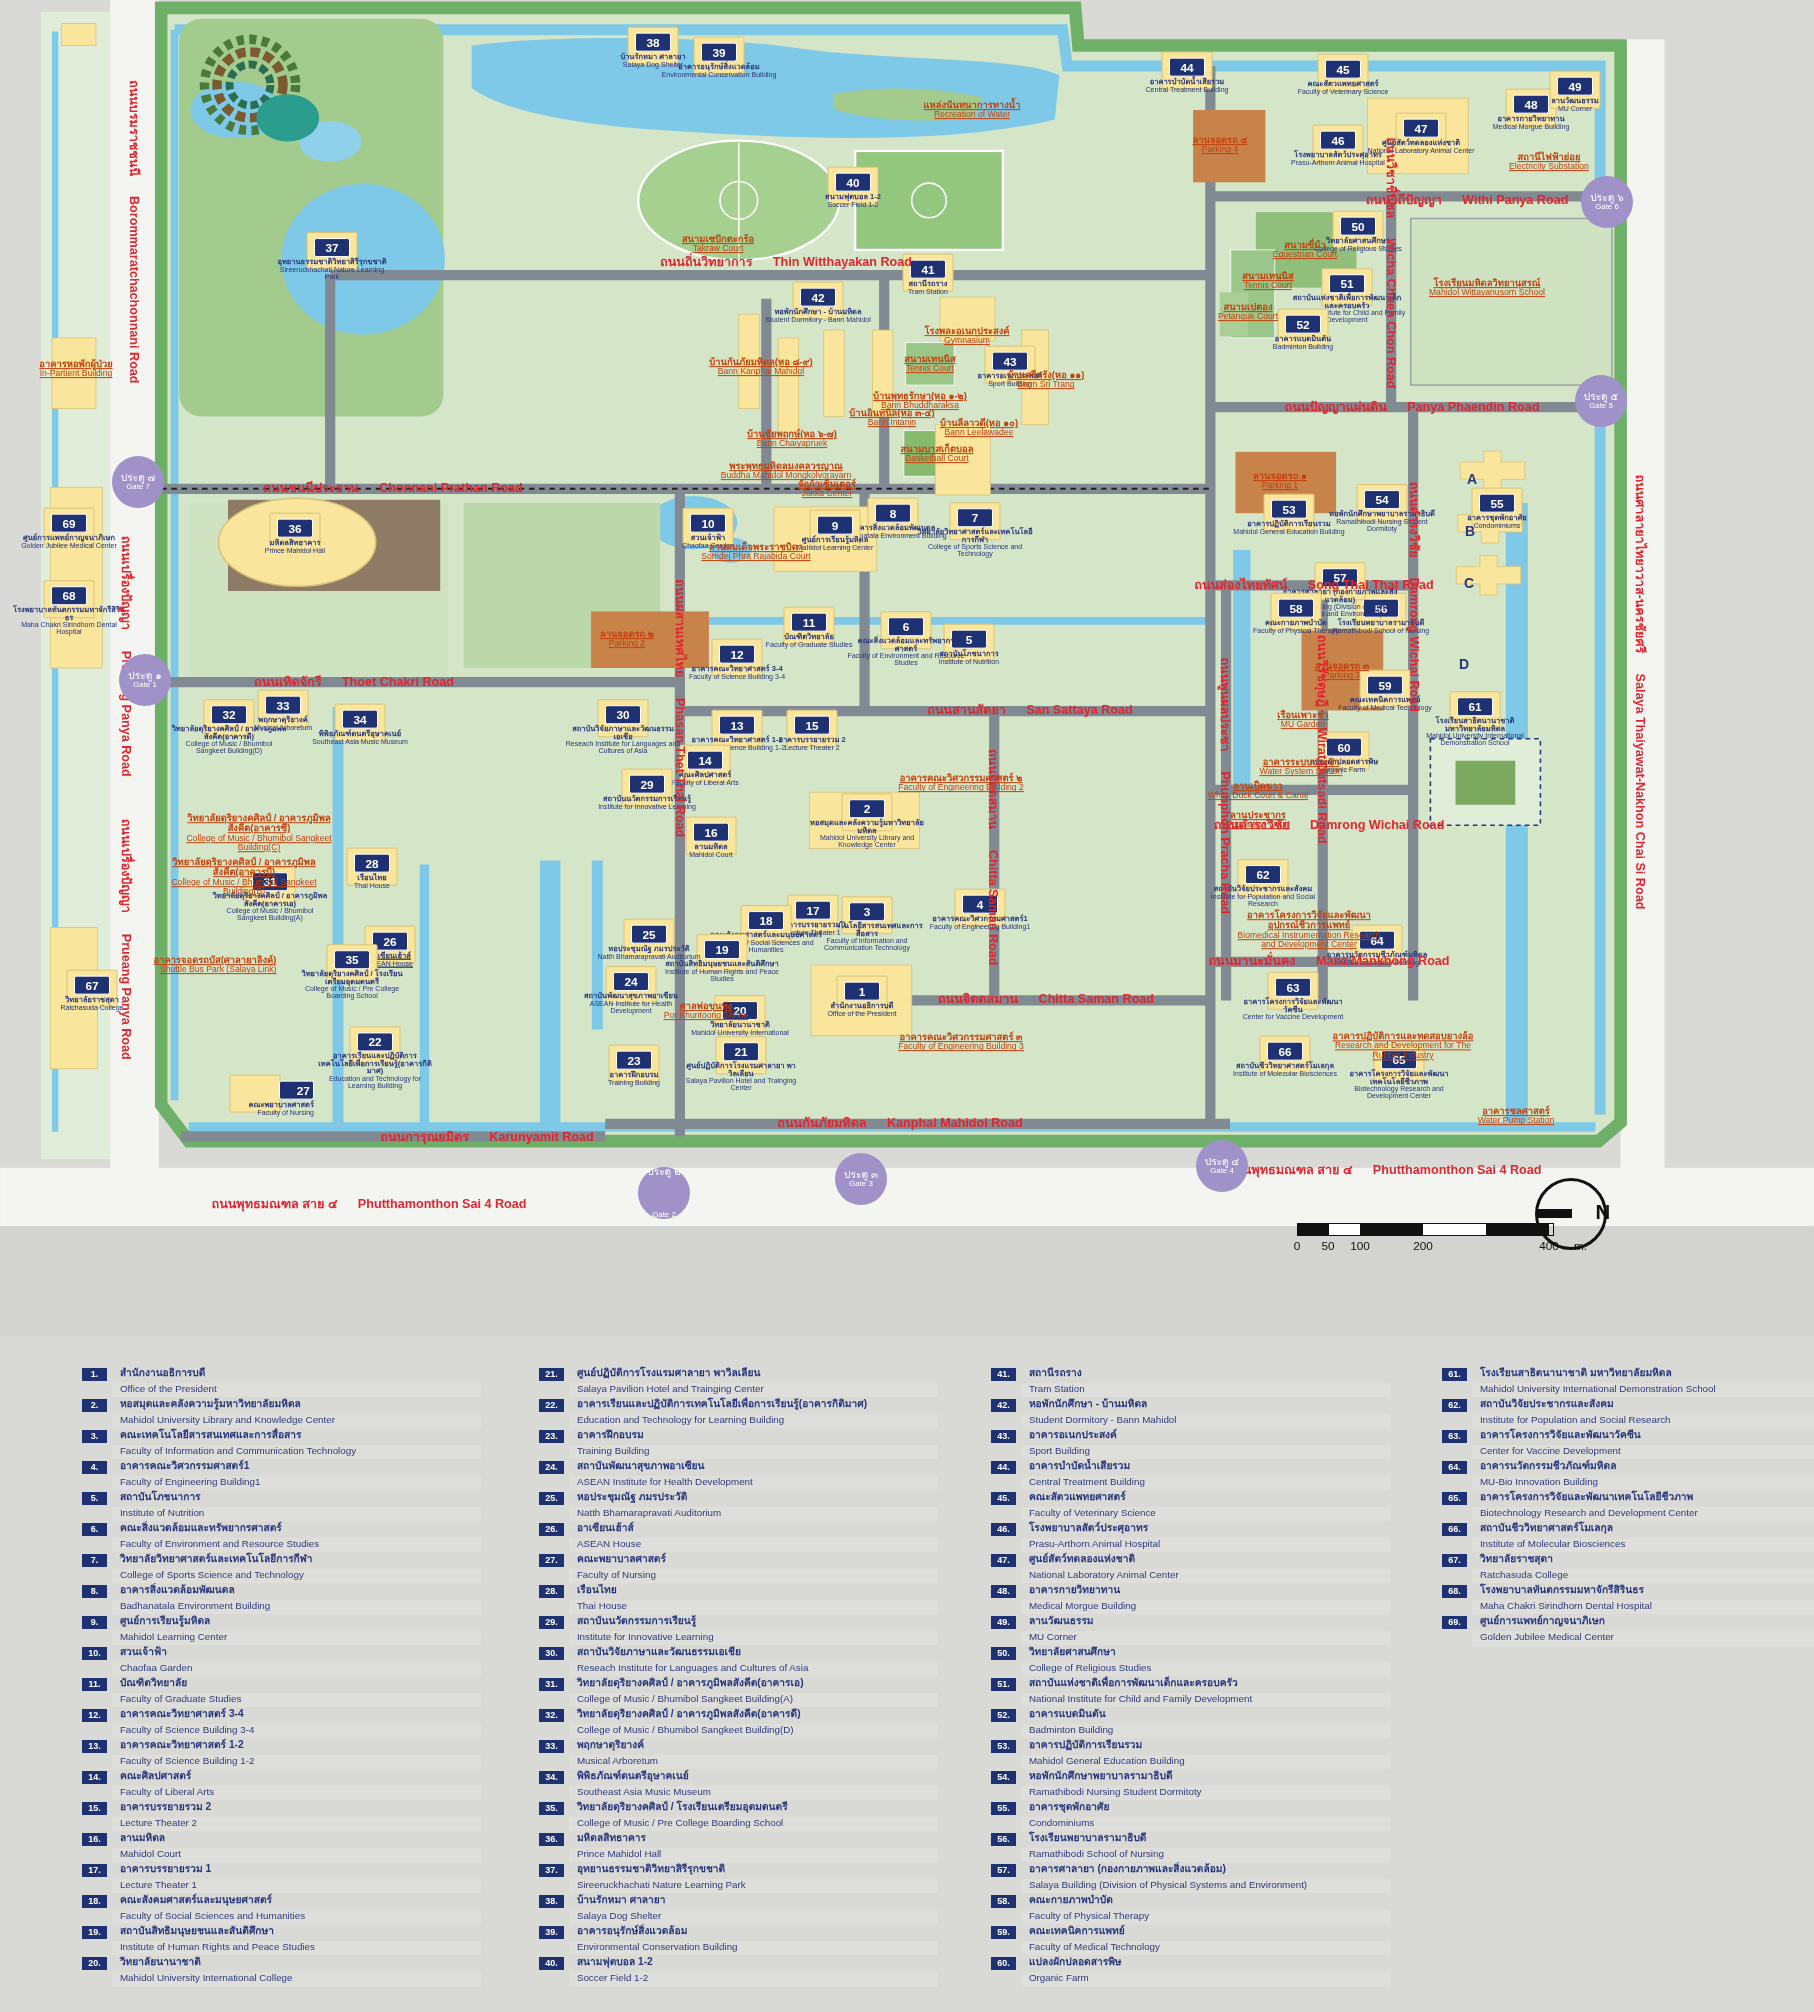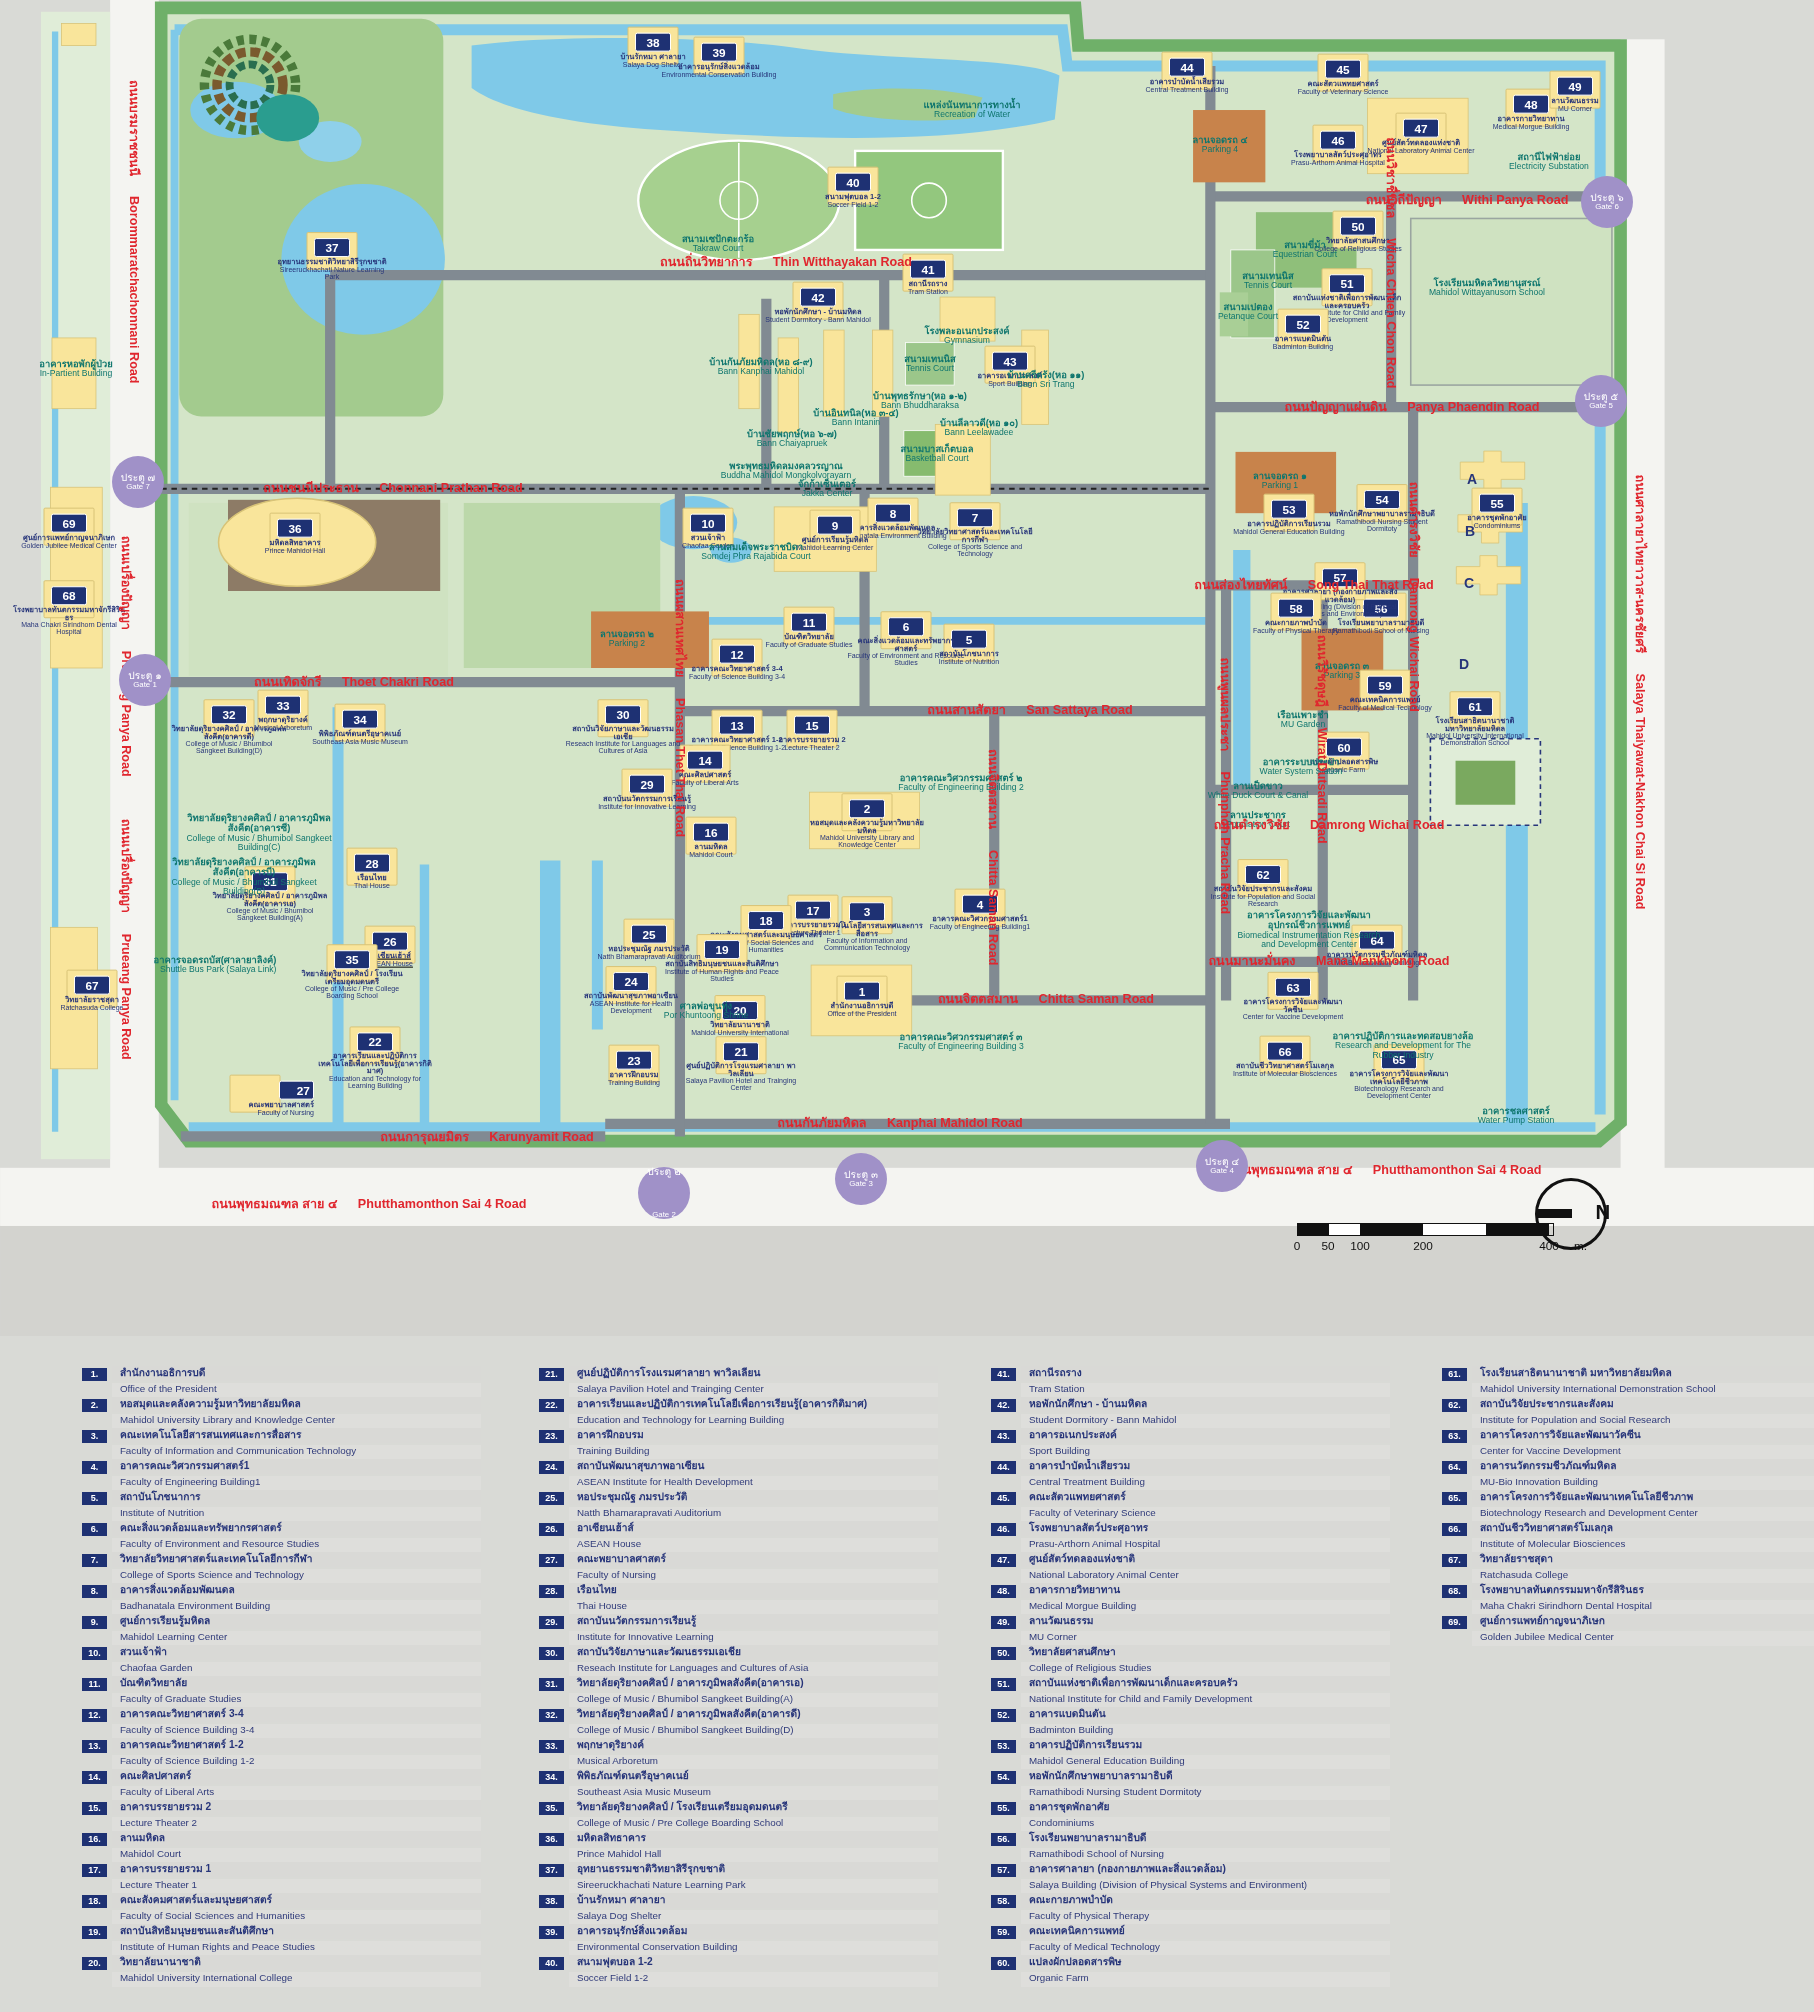--- a/index.html
+++ b/index.html
@@ -10,21 +10,21 @@
   
   .road{position:absolute;transform:translate(-50%,-50%);white-space:nowrap;color:#e0262e;font-weight:bold;font-size:12.6px;text-align:center;}
   .road .en{margin-left:20.4px;}
   .road.vert{writing-mode:vertical-rl;transform:translate(-50%,-50%);}
   .road.vert .en{margin-left:0;margin-top:20.4px;}
   
   .gate{position:absolute;transform:translate(-50%,-50%);width:52px;height:52px;border-radius:50%;background:#a091c8;color:#fff;display:flex;flex-direction:column;align-items:center;justify-content:center;text-align:center;line-height:1.05;}
   .gate .th{font-size:10.2px;}
   .gate .en{font-size:7.9px;}
   
-  .lm{position:absolute;transform:translate(-50%,-50%);text-align:center;color:#0f766e;line-height:1.1;width:149px;pointer-events:none;}
+  .lm{position:absolute;transform:translate(-50%,-50%);text-align:center;color:#c2410c;line-height:1.1;width:149px;pointer-events:none;text-decoration:underline;}
   .lm .th{font-size:9.4px;font-weight:bold;display:block;}
   .lm .en{font-size:8.6px;display:block;}
   
   .mk{position:absolute;transform:translate(-50%,-50%);text-align:center;width:118px;pointer-events:none;}
   .mk .bldg{position:absolute;left:50%;top:-6.3px;transform:translate(-50%,0);width:49px;height:36px;background:#f9e59b;border:0.8px solid #d8c377;border-radius:1.6px;z-index:0;}
   .mk .badge{position:relative;display:inline-block;min-width:27px;padding:1.6px 3.1px;background:#1e3173;color:#fff;font-weight:bold;font-size:11.8px;border:1.6px solid #fff;border-radius:2.4px;z-index:2;}
   .mk .cap{position:relative;z-index:2;margin-top:0.8px;line-height:1.02;}
   .mk .cap .th{display:block;color:#27357a;font-size:7.5px;font-weight:bold;}
   .mk .cap .en{display:block;color:#27357a;font-size:7px;}
   .letter{position:absolute;transform:translate(-50%,-50%);color:#27357a;font-weight:bold;font-size:14px;}
@@ -477,21 +477,21 @@
         <span class="en">Basketball Court</span>
       </div>
       <div class="lm" style="left: 761px; top: 367px;">
         <span class="th">บ้านกันภัยมหิดล(หอ ๘-๙)</span>
         <span class="en">Bann Kanphai Mahidol</span>
       </div>
       <div class="lm" style="left: 792px; top: 439px;">
         <span class="th">บ้านชัยพฤกษ์(หอ ๖-๗)</span>
         <span class="en">Bann Chaiyapruek</span>
       </div>
-      <div class="lm" style="left: 856px; top: 418px;">
+      <div class="lm" style="left: 892px; top: 418px;">
         <span class="th">บ้านอินทนิล(หอ ๓-๔)</span>
         <span class="en">Bann Intanin</span>
       </div>
       <div class="lm" style="left: 920px; top: 401px;">
         <span class="th">บ้านพุทธรักษา(หอ ๑-๒)</span>
         <span class="en">Bann Bhuddharaksa</span>
       </div>
       <div class="lm" style="left: 979px; top: 428px;">
         <span class="th">บ้านลีลาวดี(หอ ๑๐)</span>
         <span class="en">Bann Leelawadee</span>

